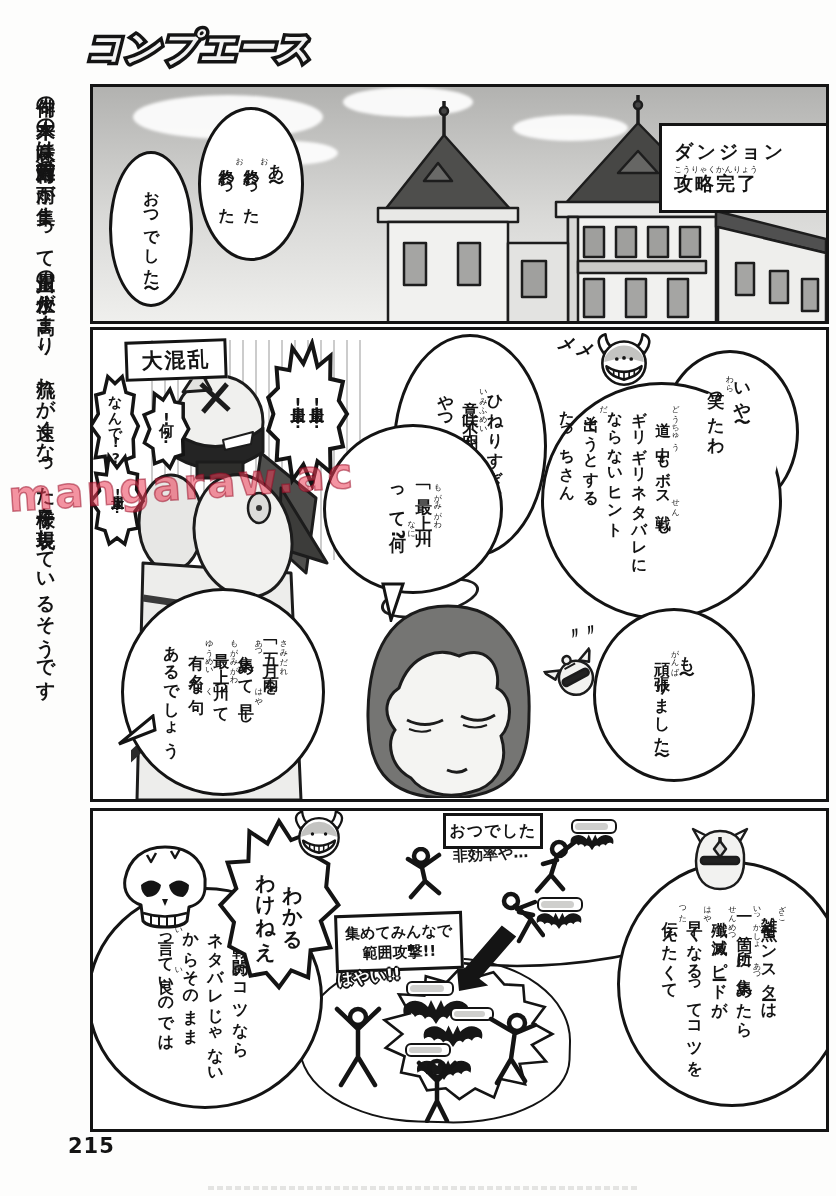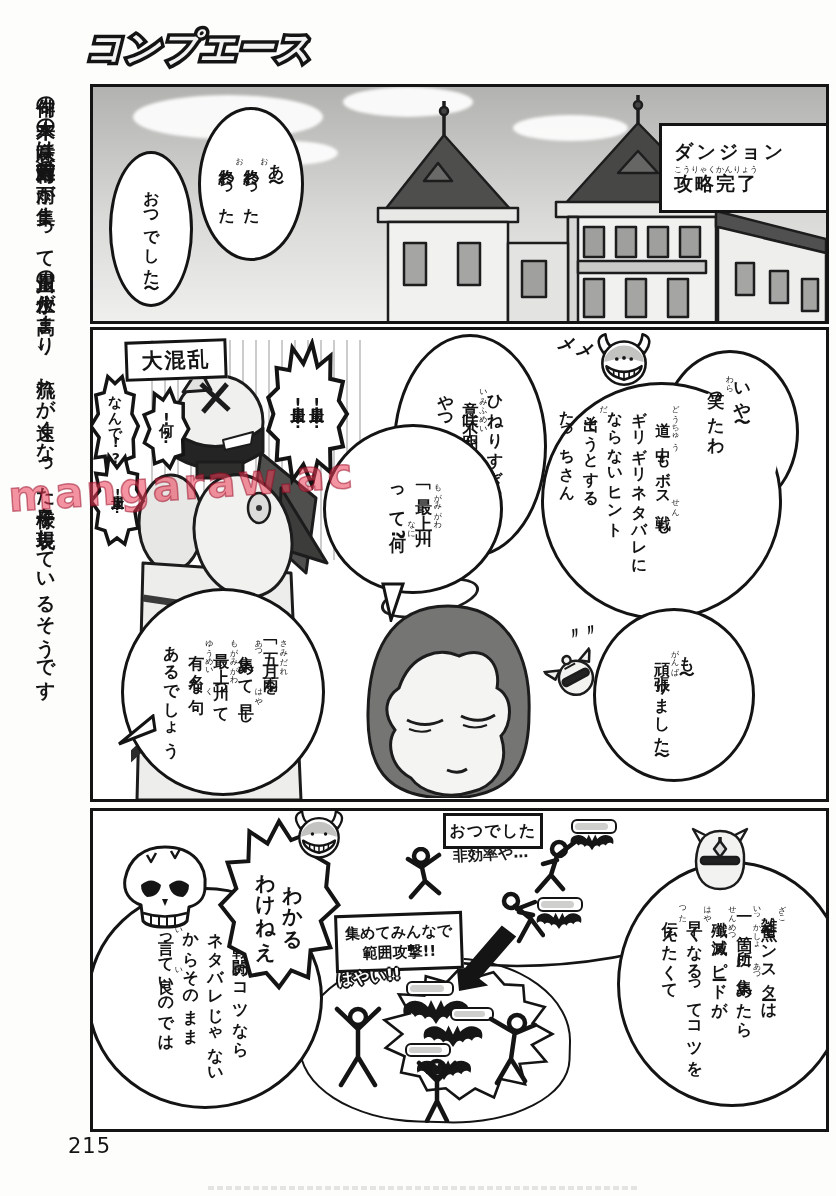--- a/index.html
+++ b/index.html
@@ -31,21 +31,21 @@
 <body>
 
 <div class="page">
 
   <svg class="abs" style="left:78px;top:14px;" width="240" height="64">
     <text x="8" y="46" font-size="36" font-weight="bold" font-style="italic" letter-spacing="1" fill="#f2f2f2" stroke="#141414" stroke-width="7" paint-order="stroke">コンプエース</text>
   </svg>
 
   <div class="abs v" style="left:34px;top:84px;height:1040px;font-size:19px;font-weight:700;line-height:1.25;">俳句の本来の意味は五月雨（梅雨）の雨が集まって最上川の水位が高まり、流れが速くなった様子を表現しているそうです</div>
 
-  <div class="abs" style="left:68px;top:1134px;font-size:21px;letter-spacing:1px;">215</div>
+  <div class="abs" style="left:68px;top:1134px;font-size:21px;letter-spacing:1px;font-weight:bold;">215</div>
 
   <div class="abs" style="left:208px;top:1186px;width:430px;height:4px;opacity:.55;
        background:repeating-linear-gradient(90deg,#cfcfcd 0 6px,transparent 6px 9px);"></div>
 
   <div class="panel" style="left:90px;top:84px;width:733px;height:234px;
        background:linear-gradient(180deg,#b2b2b0,#d9d9d7 55%,#efefed);">
     <div class="cloud" style="left:40px;top:8px;width:190px;height:44px;"></div>
     <div class="cloud" style="left:250px;top:0px;width:130px;height:30px;"></div>
     <div class="cloud" style="left:150px;top:54px;width:95px;height:24px;"></div>
     <div class="cloud" style="left:420px;top:28px;width:115px;height:26px;"></div>

